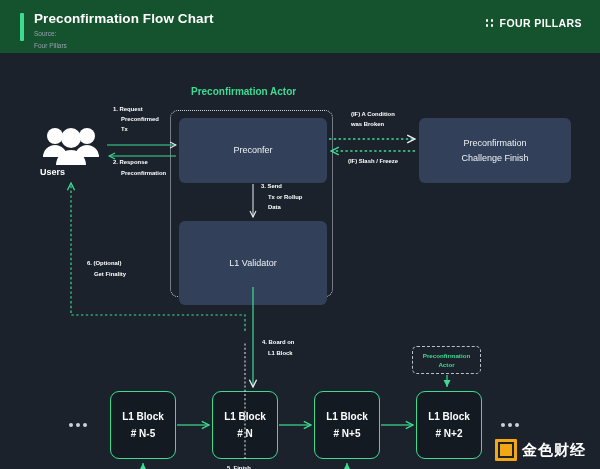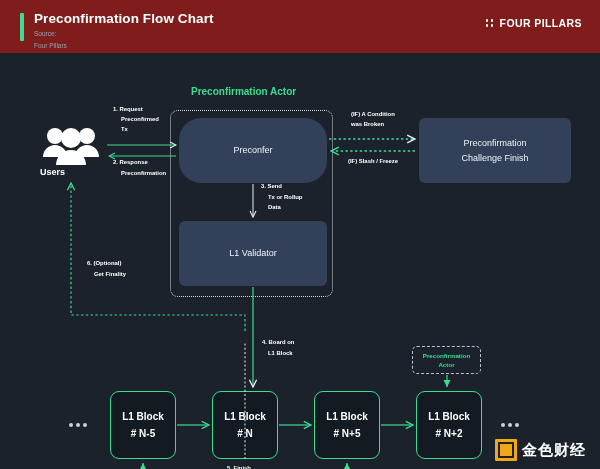--- a/index.html
+++ b/index.html
@@ -8,21 +8,21 @@
     background:#1b222c;
     font-family:"Liberation Sans", sans-serif;
     color:#ffffff;
     overflow:hidden;
     position:relative;
   }
 
   
   .header {
     position:absolute; left:0; top:0; width:600px; height:53px;
-    background:#7f1d1d;
+    background:#14532d;
     display:flex; align-items:center;
   }
   .header-accent {
     position:absolute; left:20px; top:13px;
     width:4px; height:28px; background:#3ddc91; border-radius:1px;
   }
   .header-text { position:absolute; left:34px; top:11px; }
   .header-title { font-size:13.5px; font-weight:bold; letter-spacing:.1px; color:#ffffff; }
   .header-sub { font-size:6.5px; color:#95a0ae; line-height:9px; margin-top:3px; }
   .brand {
@@ -138,25 +138,25 @@
   <svg class="users-icon" viewBox="0 0 62 42">
     <circle cx="15" cy="12" r="8" fill="#ffffff"></circle>
     <path d="M3 33 a12 12 0 0 1 24 0 z" fill="#ffffff"></path>
     <circle cx="47" cy="12" r="8" fill="#ffffff"></circle>
     <path d="M35 33 a12 12 0 0 1 24 0 z" fill="#ffffff"></path>
     <circle cx="31" cy="14" r="10" fill="#ffffff"></circle>
     <path d="M16 41 a15 15 0 0 1 30 0 z" fill="#ffffff"></path>
   </svg>
   <div class="users-label">Users</div>
 
-  <div class="nodebox" style="left:176px; top:65px; width:148px; height:65px;border-radius:22px;">
+  <div class="nodebox" style="left:176px; top:65px; width:148px; height:65px;">
     <span>Preconfer</span>
   </div>
 
-  <div class="nodebox" style="left:176px; top:168px; width:148px; height:65px;">
+  <div class="nodebox" style="left:176px; top:168px; width:148px; height:84px;">
     <span>L1 Validator</span>
   </div>
 
   <div class="nodebox" style="left:416px; top:65px; width:152px; height:65px;">
     <span>Preconfirmation</span>
     <span>Challenge Finish</span>
   </div>
 
   <div class="blockbox" style="left:107px; top:338px; width:66px; height:68px;">
     <span>L1 Block</span>

